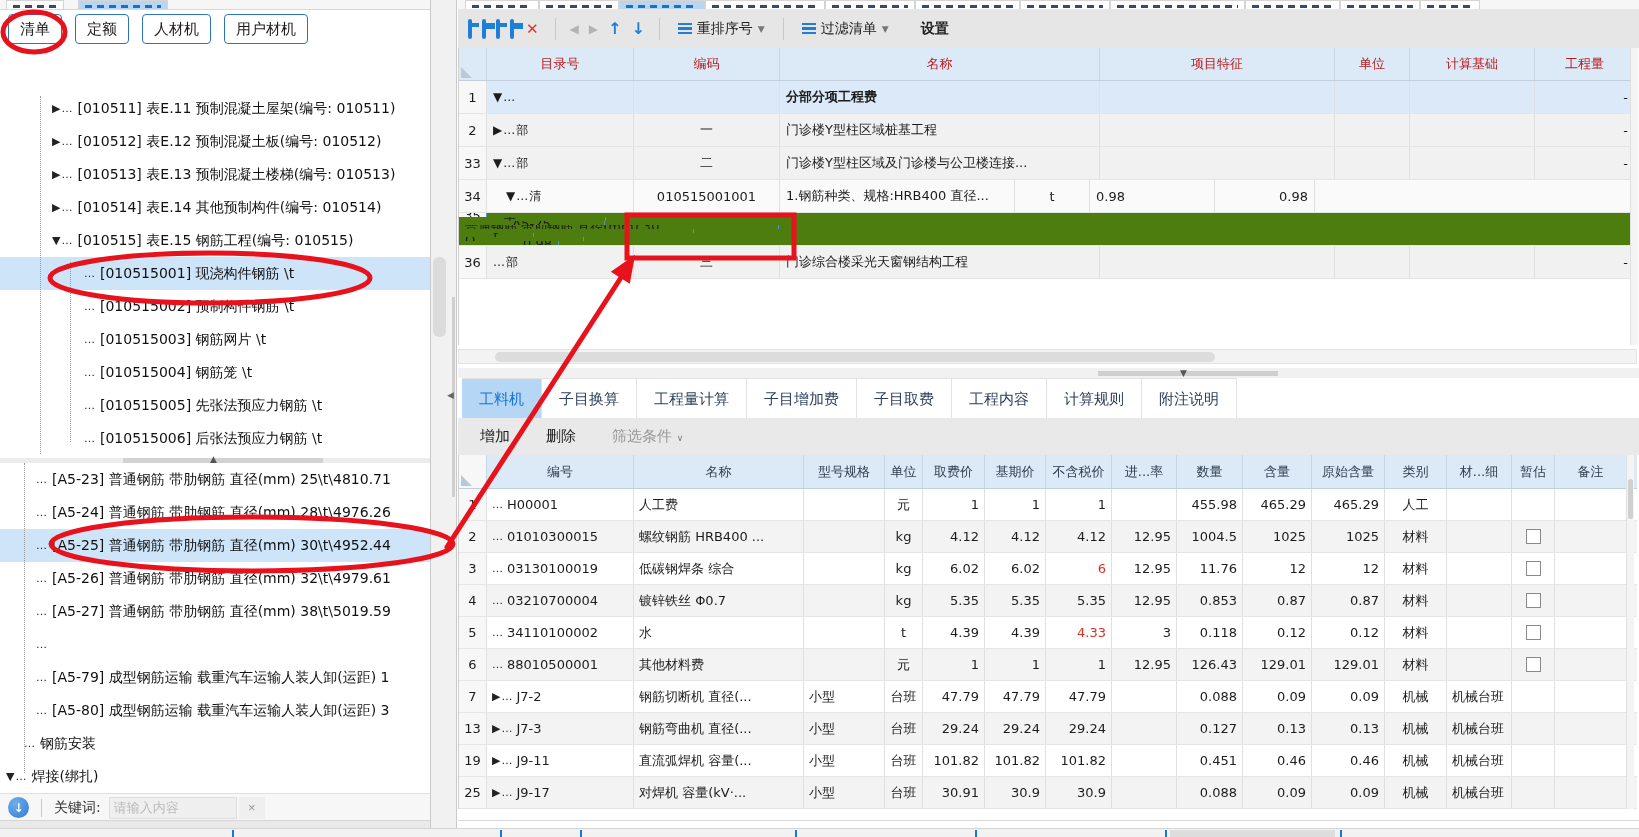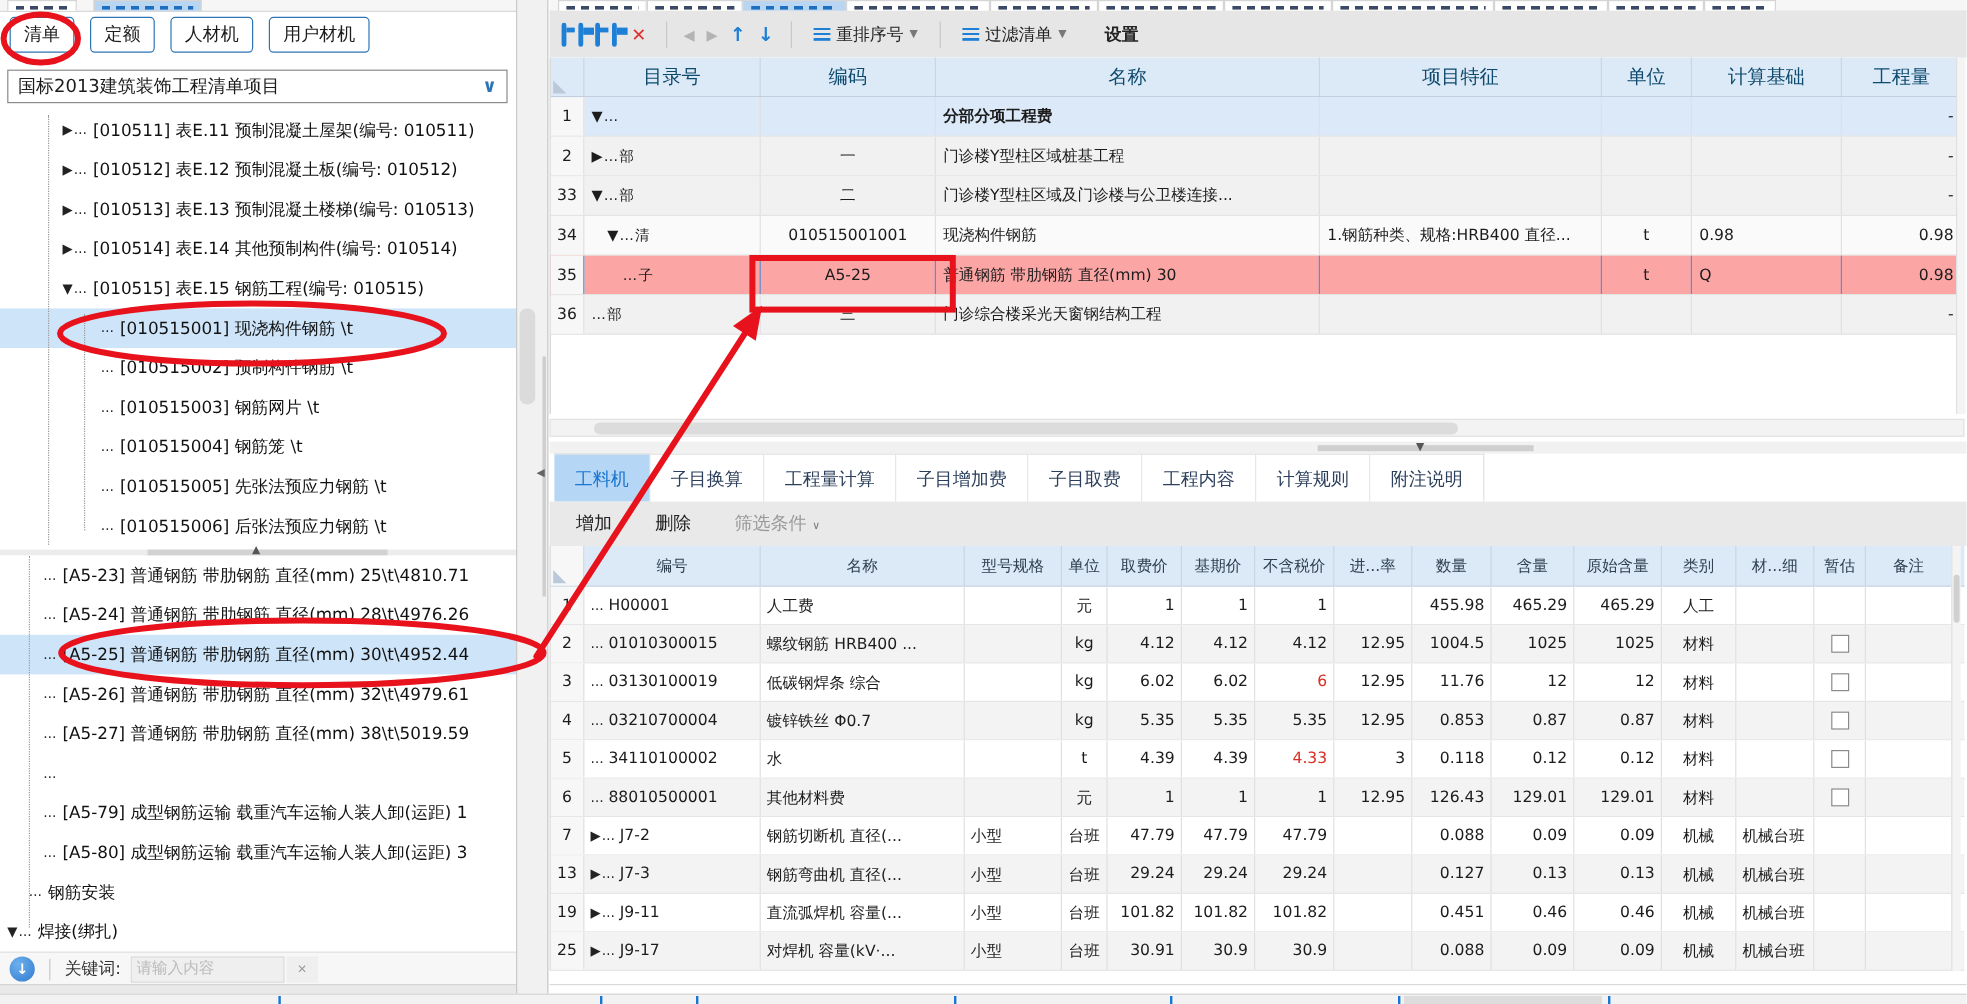--- a/index.html
+++ b/index.html
@@ -61,26 +61,26 @@
   .redx{color:#E03030;font-weight:bold;font-size:15px;margin:0 7px;}
   .garr{color:#B3B3B3;font-size:12px;margin:0 5px;}
   .barr{color:#1E7FD6;font-weight:bold;font-size:16px;margin:0 5px;}
   .tbsep{width:1px;height:22px;background:#C8C8C8;margin:0 9px;}
   .tbtn{display:flex;align-items:center;gap:5px;padding:0 9px;cursor:pointer;}
   .lines-ico{width:14px;height:11px;background:repeating-linear-gradient(180deg,#1E7FD6 0 2px,transparent 2px 4.5px);}
   .caret{color:#777;font-size:9px;}
   
   .grid{position:absolute;background:#fff;}
   .maingrid{left:0;top:48px;width:1179px;height:297px;border-left:1px solid #CFCFCF;box-sizing:border-box;}
-  .ghead{display:flex;height:33px;background:#DCE9F7;color:#0c4a6e;font-size:16px;border-bottom:1px solid #C2CEDC;box-sizing:border-box;}
+  .ghead{display:flex;height:33px;background:#DCE9F7;color:#b91c1c;font-size:13px;border-bottom:1px solid #C2CEDC;box-sizing:border-box;}
   .ghead .hc{display:flex;align-items:center;justify-content:center;border-right:1px solid #C9D6E6;box-sizing:border-box;height:100%;}
   .corner{position:relative;}
   .corner:after{content:"";position:absolute;left:2px;bottom:2px;border-left:11px solid #B9C9DA;border-top:11px solid transparent;}
   .mrow{display:flex;height:33px;background:#FAFAFA;border-bottom:1px solid #E4E4E4;box-sizing:border-box;font-size:13px;}
-  .mrow.alt{background:#F1F1F1;} .mrow.sum{background:#DBE9F8;} .mrow.sel{background:#fca5a5;}
+  .mrow.alt{background:#F1F1F1;} .mrow.sum{background:#DBE9F8;} .mrow.sel{background:#4d7c0f;flex-direction:column;}
   .mrow .c{display:flex;align-items:center;border-right:1px solid #E0E0E0;box-sizing:border-box;
     overflow:hidden;white-space:pre;padding:0 6px;height:100%;}
   .mrow.sel .c{border-right-color:#5B90CF;}
   .mc-num{width:28px;justify-content:center;background:#F7F7F7;padding:0 2px;}
   .mc-dir{width:147px;} .mc-code{width:146px;justify-content:center;}
   .mc-name{width:320px;} .mc-feat{width:235px;}
   .mc-unit{width:75px;justify-content:center;} .mc-calc{width:125px;}
   .mc-qty{width:100px;justify-content:flex-end;}
   .hc.mc-num{background:transparent;}
   .b{font-weight:bold;}
@@ -142,24 +142,20 @@
         </div>
     </div>
 
     <div class="btnrow">
       <button class="lbtn">清单</button>
       <button class="lbtn">定额</button>
       <button class="lbtn">人材机</button>
       <button class="lbtn">用户材机</button>
     </div>
 
-    <div class="tplselect">
-      <span>国标2013建筑装饰工程清单项目</span>
-      <span class="chev">∨</span>
-    </div>
 
     <div class="abs tree tree1">
 
     <div class="trow p1">
           <span class="tg">▶…</span>
           <span class="tt">[010511] 表E.11 预制混凝土屋架(编号: 010511)</span>
         </div>
         <div class="trow p1">
           <span class="tg">▶…</span>
           <span class="tt">[010512] 表E.12 预制混凝土板(编号: 010512)</span>
@@ -374,21 +370,20 @@
             <div class="c mc-name"><span>门诊楼Y型柱区域及门诊楼与公卫楼连接...</span></div>
             <div class="c mc-feat"></div>
             <div class="c mc-unit"></div>
             <div class="c mc-calc"></div>
             <div class="c mc-qty">-</div>
           </div>
           <div class="mrow">
             <div class="c mc-num">34</div>
             <div class="c mc-dir"><span class="dirtxt">　▼…清</span></div>
             <div class="c mc-code">010515001001</div>
-            <div class="c mc-name"><span>现浇构件钢筋</span></div>
             <div class="c mc-feat">1.钢筋种类、规格:HRB400 直径...</div>
             <div class="c mc-unit">t</div>
             <div class="c mc-calc">0.98</div>
             <div class="c mc-qty">0.98</div>
           </div>
           <div class="mrow sel">
             <div class="c mc-num">35</div>
             <div class="c mc-dir"><span class="dirtxt">　　…子</span></div>
             <div class="c mc-code">A5-25</div>
             <div class="c mc-name"><span>普通钢筋 带肋钢筋 直径(mm) 30</span></div>

